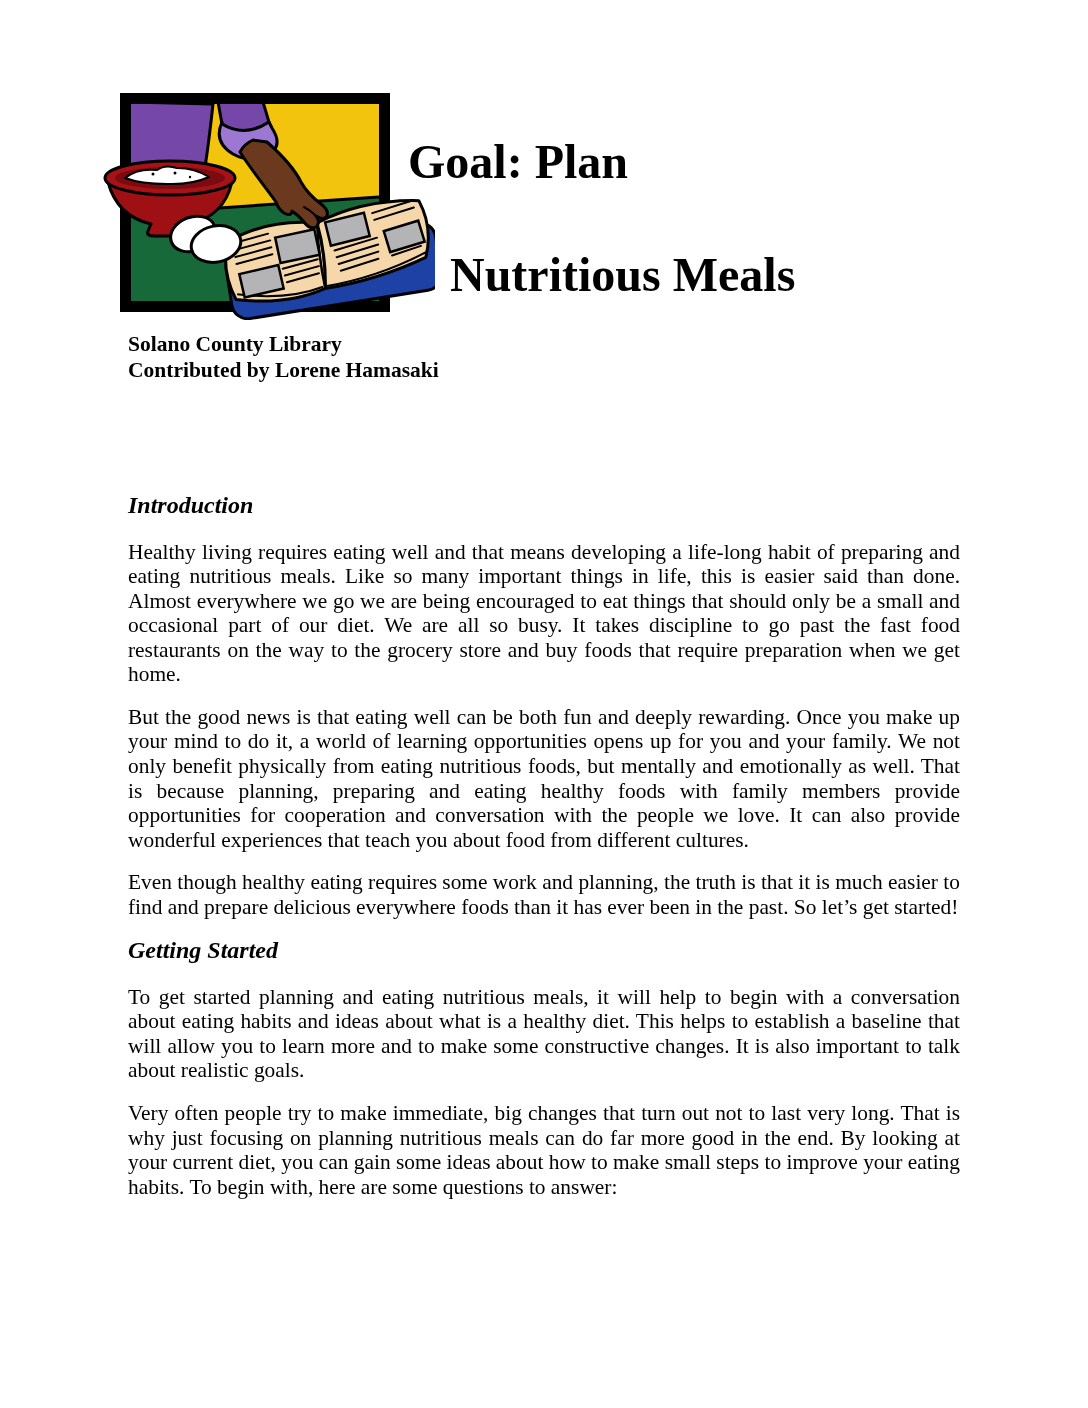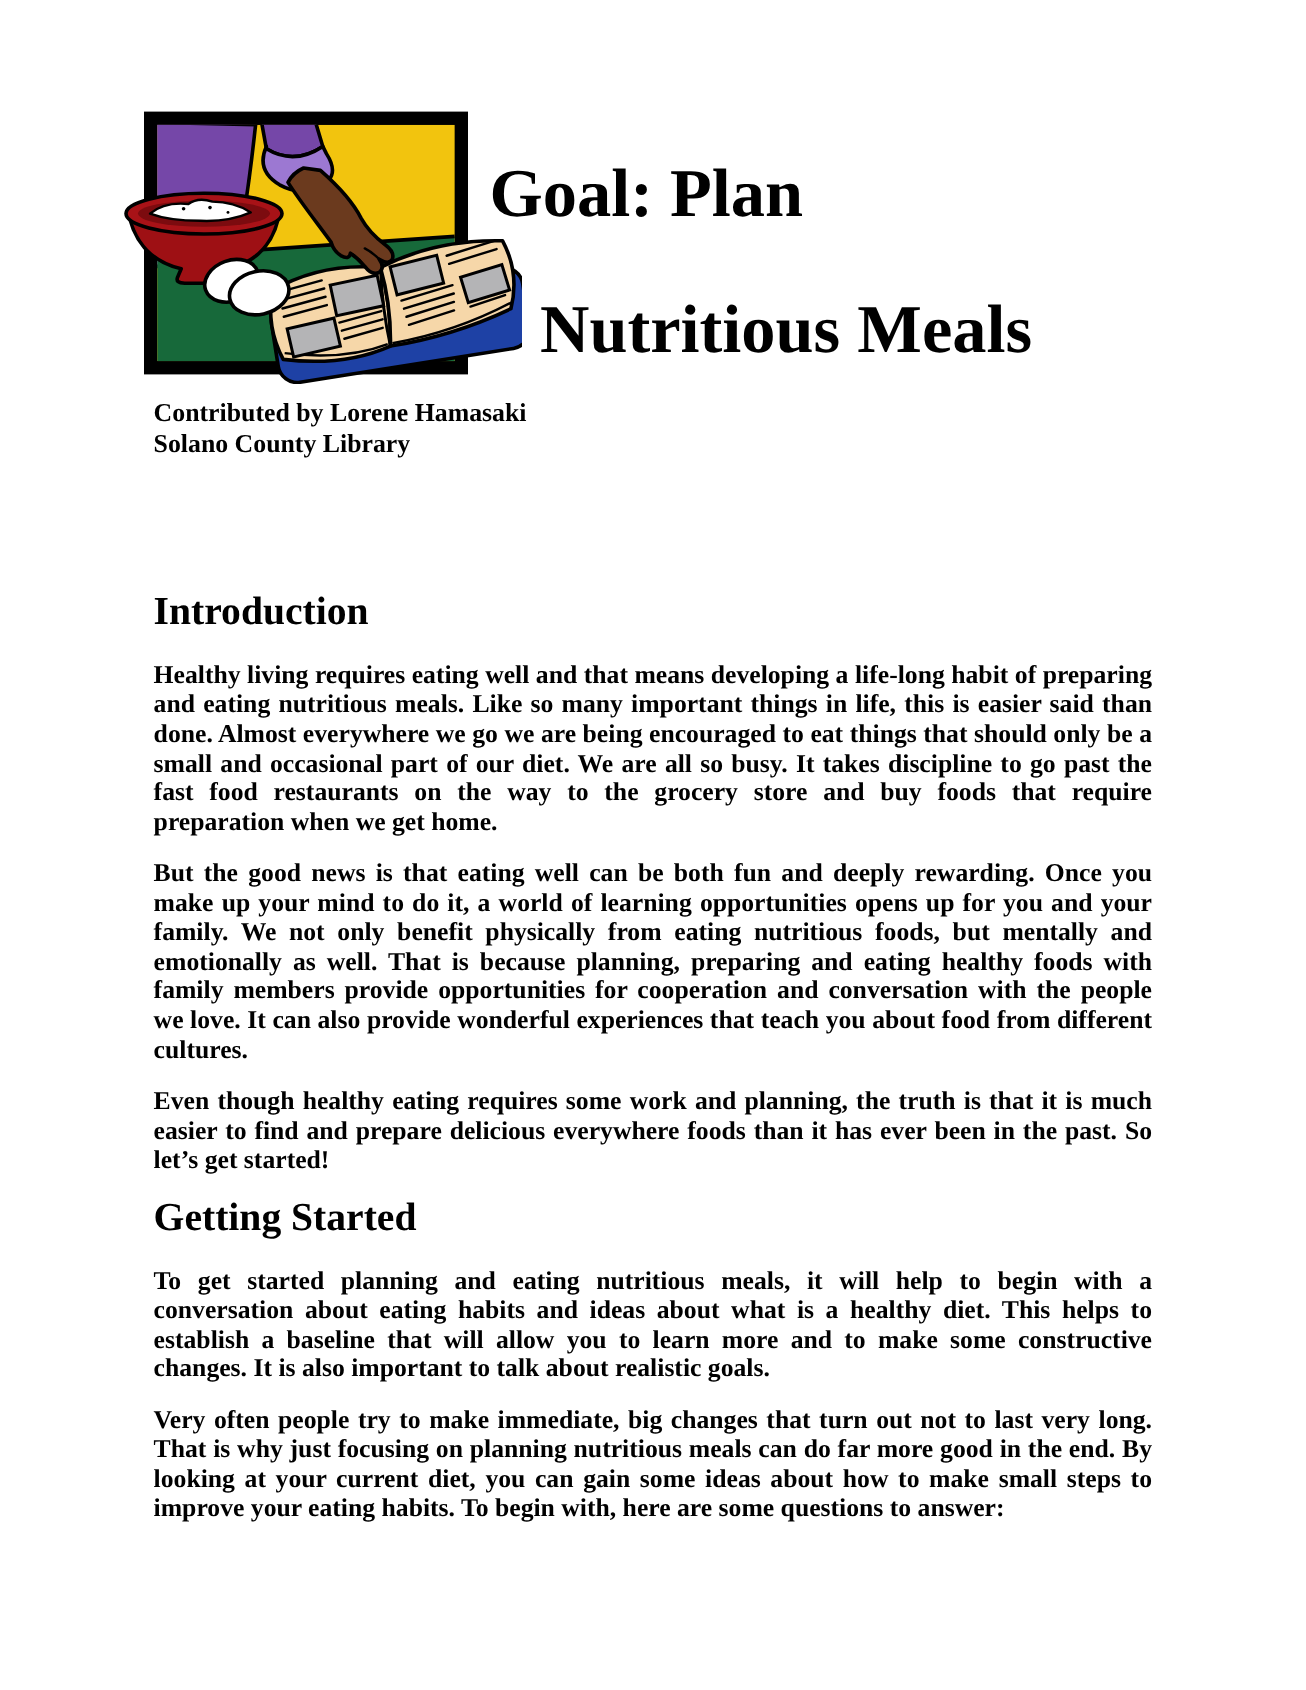--- a/index.html
+++ b/index.html
@@ -8,33 +8,33 @@
     font-family:"Liberation Serif", serif;color:#000;
     -webkit-font-smoothing:antialiased;
   }
   #page{position:absolute;inset:0;overflow:hidden;}
 
   
   #illustration{position:absolute;left:95px;top:90px;width:340px;height:230px;}
 
   
   #title{position:absolute;left:408px;top:125px;font-weight:bold;
-         font-size:57px;line-height:73px;white-space:nowrap;}
+         font-size:48px;line-height:73px;white-space:nowrap;}
   #title .line2{margin-left:42px;margin-top:40px;}
 
   
   #byline{position:absolute;left:128px;top:331px;font-weight:bold;
           font-size:21.5px;line-height:26px;}
 
   
   #content{position:absolute;left:128px;top:492px;width:832px;}
-  #content h2{font-size:33px;line-height:1.15;font-weight:bold;margin:0 0 20px 0;}
+  #content h2{font-size:24px;line-height:1.15;font-weight:bold;margin:0 0 20px 0;font-style:italic;}
   #content h2.second{}
   #content p{font-size:21.4px;line-height:24.55px;text-align:justify;
-             margin:0 0 18px 0;font-weight:bold;}
+             margin:0 0 18px 0;}
 </style>
 </head>
 <body>
 
 <div id="page">
 
   <svg id="illustration" viewBox="0 0 340 230" xmlns="http://www.w3.org/2000/svg">
     <defs>
       <clipPath id="intclip">
           <rect x="36" y="14" width="248" height="197"></rect>
@@ -105,22 +105,22 @@
     <ellipse cx="98" cy="144" rx="23" ry="17" fill="#FFFFFF" stroke="#000" stroke-width="3" transform="rotate(-20 98 144)"></ellipse>
     <ellipse cx="121" cy="154" rx="25" ry="18" fill="#FFFFFF" stroke="#000" stroke-width="3" transform="rotate(-12 121 154)"></ellipse>
   </svg>
 
   <div id="title">
     <div class="line1">Goal: Plan</div>
     <div class="line2">Nutritious Meals</div>
   </div>
 
   <div id="byline">
+    <div>Solano County Library</div>
     <div>Contributed by Lorene Hamasaki</div>
-    <div>Solano County Library</div>
   </div>
 
   <div id="content">
     <h2>Introduction</h2>
     <p>Healthy living requires eating well and that means developing a life-long habit of preparing and eating nutritious meals.  Like so many important things in life, this is easier said than done.  Almost everywhere we go we are being encouraged to eat things that should only be a small and occasional part of our diet.  We are all so busy.  It takes discipline to go past the fast food restaurants on the way to the grocery store and buy foods that require preparation when we get home.</p>
     <p>But the good news is that eating well can be both fun and deeply rewarding.  Once you make up your mind to do it, a world of learning opportunities opens up for you and your family.  We not only benefit physically from eating nutritious foods, but mentally and emotionally as well.  That is because planning, preparing and eating healthy foods with family members provide opportunities for cooperation and conversation with the people we love. It can also provide wonderful experiences that teach you about food from different cultures.</p>
     <p>Even though healthy eating requires some work and planning, the truth is that it is much easier to find and prepare delicious everywhere foods than it has ever been in the past.  So let’s get started!</p>
 
     <h2 class="second">Getting Started</h2>
     <p>To get started planning and eating nutritious meals, it will help to begin with a conversation about eating habits and ideas about what is a healthy diet.  This helps to establish a baseline that will allow you to learn more and to make some constructive changes.  It is also important to talk about realistic goals.</p>

